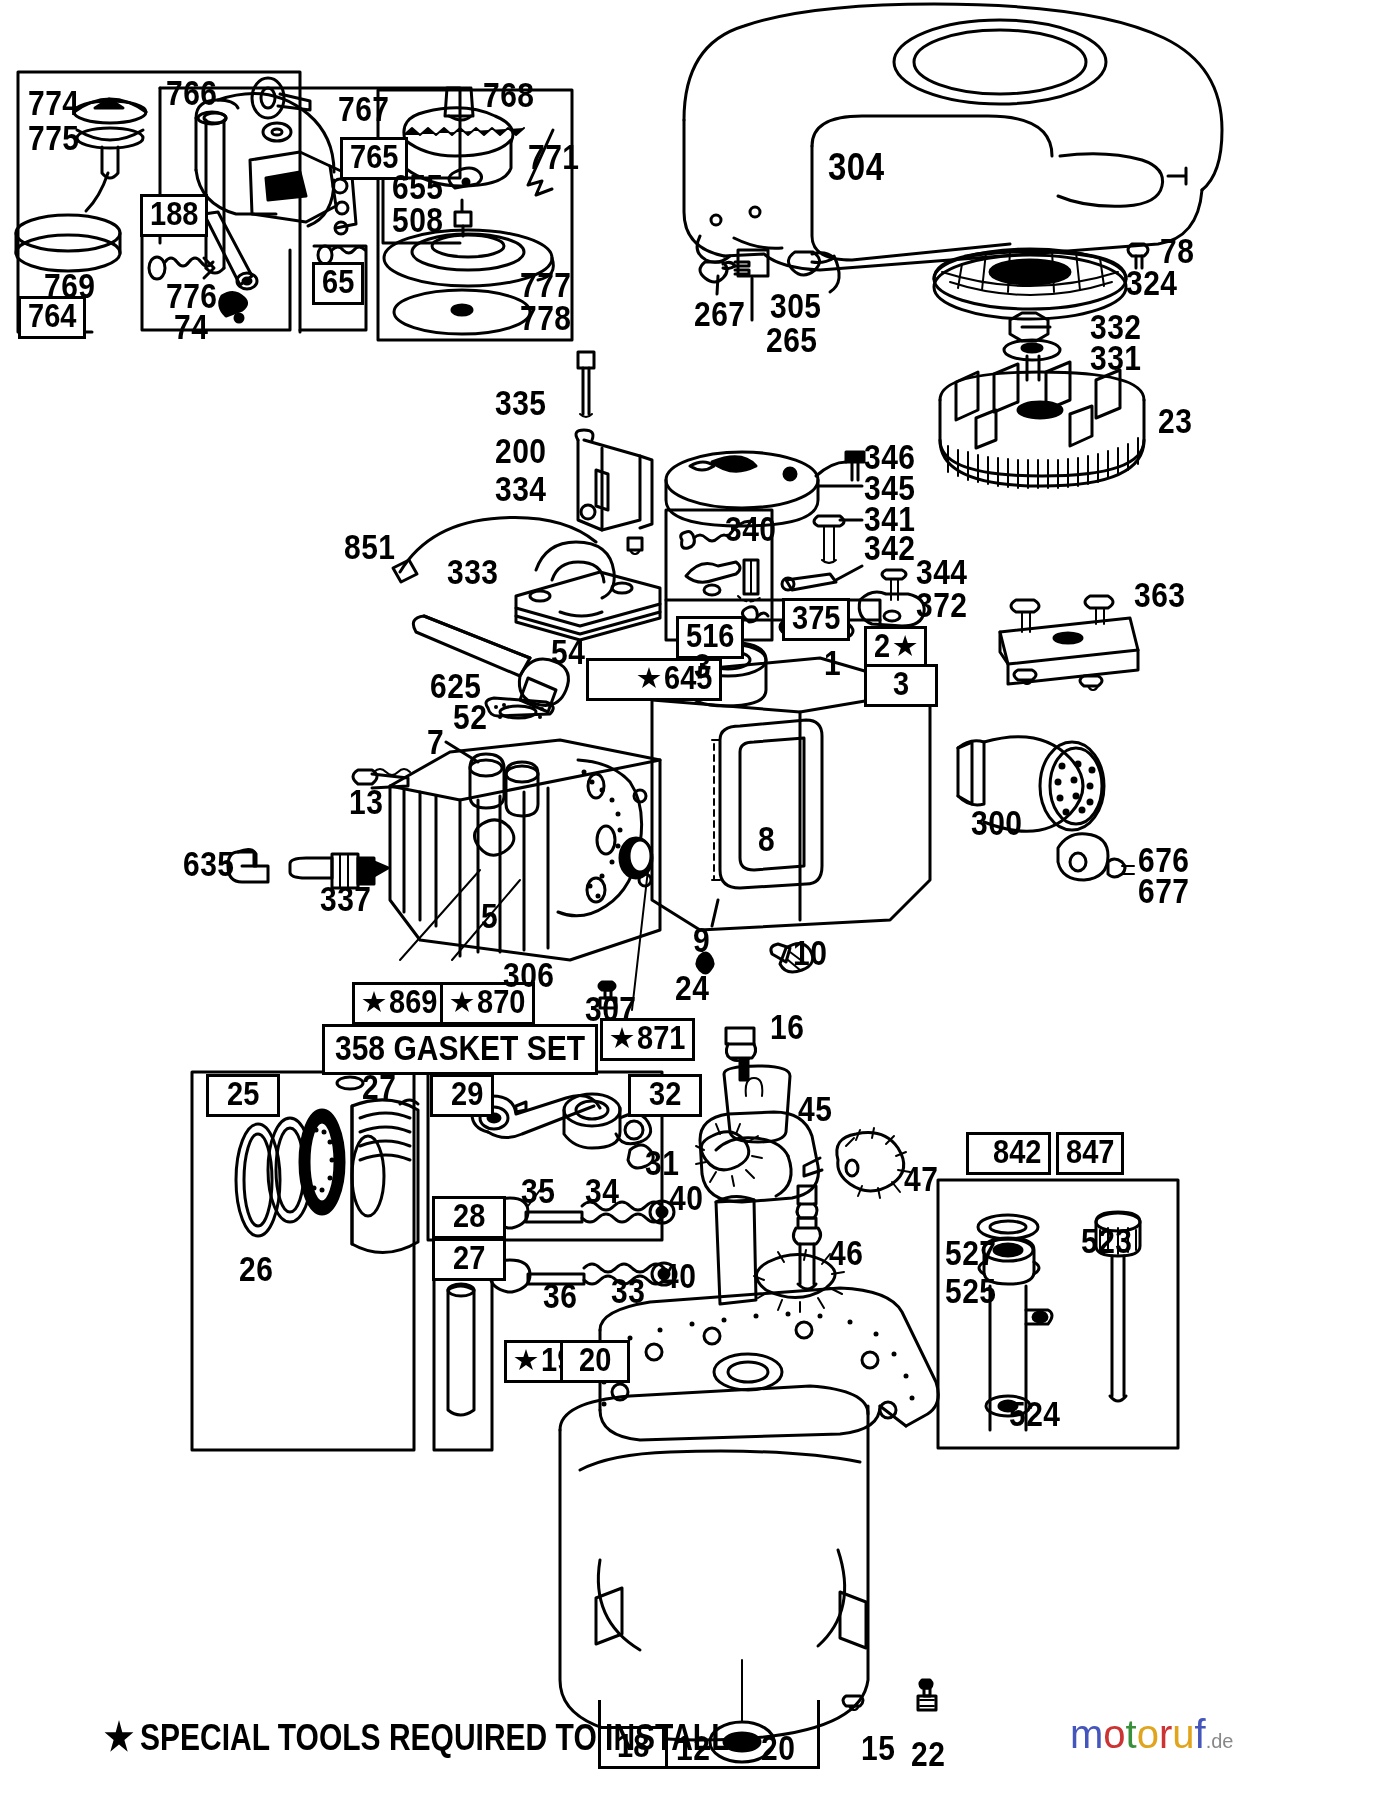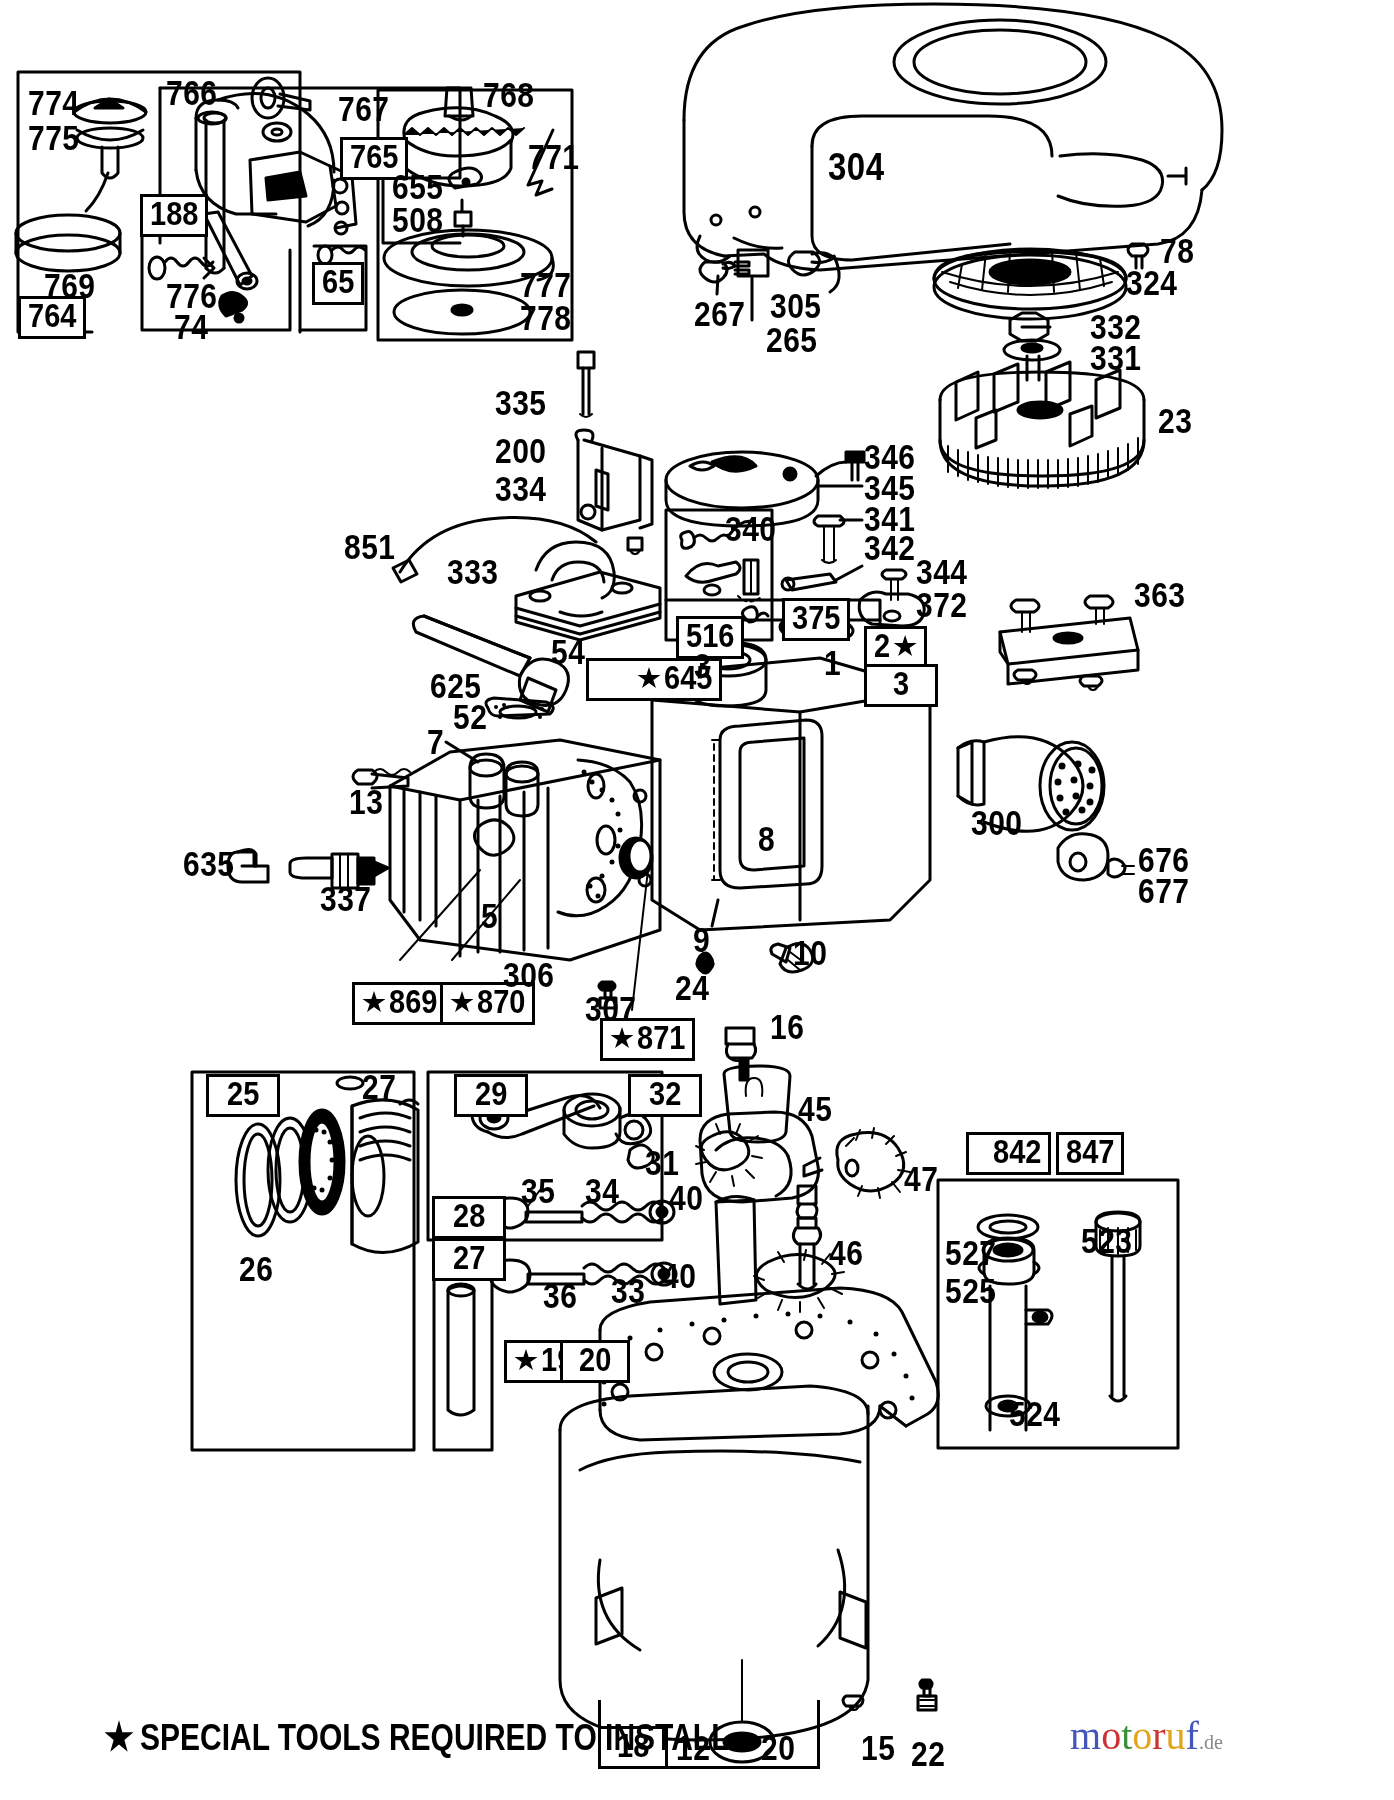--- a/index.html
+++ b/index.html
@@ -55,21 +55,21 @@
     font-weight:700;font-size:30px;padding:4px 10px 7px 10px;white-space:nowrap;
   }
   .wideLbl span{display:inline-block;transform:scaleY(1.18);transform-origin:center;}
   
   #footnote{
     position:absolute;font-weight:700;font-size:30px;line-height:33px;white-space:pre;
   }
   #footnote .ln{display:block;transform:scaleY(1.2);transform-origin:left center;}
   
   #wm{
-    position:absolute;font-family:Liberation Serif, serif;font-size:40px;font-weight:400;
+    position:absolute;font-family:Liberation Sans, sans-serif;font-size:40px;font-weight:400;
     letter-spacing:0px;white-space:nowrap;
   }
   #wm .c{display:inline-block;}
   #wm .de{font-size:20px;color:#777;}
 </style>
 </head>
 <body>
 
 <div id="sheet">
 
@@ -670,21 +670,21 @@
       <i class="star"></i>
       <span class="t">870</span>
     </div>
   <div class="boxnum" style="left:600px;top:1018px;">
       <i class="star"></i>
       <span class="t">871</span>
     </div>
   <div class="boxnum" style="left:206px;top:1074px;padding-left:18px;padding-right:18px;">
       <span class="t">25</span>
     </div>
-  <div class="boxnum" style="left:454px;top:1074px;padding-left:18px;padding-right:18px;">
+  <div class="boxnum" style="left:430px;top:1074px;padding-left:18px;padding-right:8px;">
       <span class="t">29</span>
     </div>
   <div class="boxnum" style="left:628px;top:1074px;padding-left:18px;padding-right:18px;">
       <span class="t">32</span>
     </div>
   <div class="boxnum" style="left:432px;top:1196px;padding-left:18px;padding-right:18px;">
       <span class="t">28</span>
     </div>
   <div class="boxnum" style="left:432px;top:1238px;padding-left:18px;padding-right:18px;">
       <span class="t">27</span>
@@ -700,20 +700,21 @@
       <span class="t">842</span>
     </div>
   <div class="boxnum" style="left:1056px;top:1132px;">
       <span class="t">847</span>
     </div>
   <div class="boxnum" style="left:598px;top:1726px;padding-left:16px;padding-right:16px;">
       <span class="t">18</span>
     </div>
   <div class="frame" style="left:598px;top:1700px;width:216px;height:66px;border-top:none;"></div>
 
+  <div class="wideLbl" style="left:322px;top:1024px;"><span>358 GASKET SET</span></div>
 
   <div class="lbl" style="left:28px;top:86px;">774</div>
   <div class="lbl" style="left:28px;top:121px;">775</div>
   <div class="lbl" style="left:44px;top:269px;">769</div>
   <div class="lbl" style="left:166px;top:76px;">766</div>
   <div class="lbl" style="left:338px;top:92px;">767</div>
   <div class="lbl" style="left:483px;top:78px;">768</div>
   <div class="lbl" style="left:528px;top:140px;">771</div>
   <div class="lbl" style="left:392px;top:170px;">655</div>
   <div class="lbl" style="left:392px;top:203px;">508</div>

